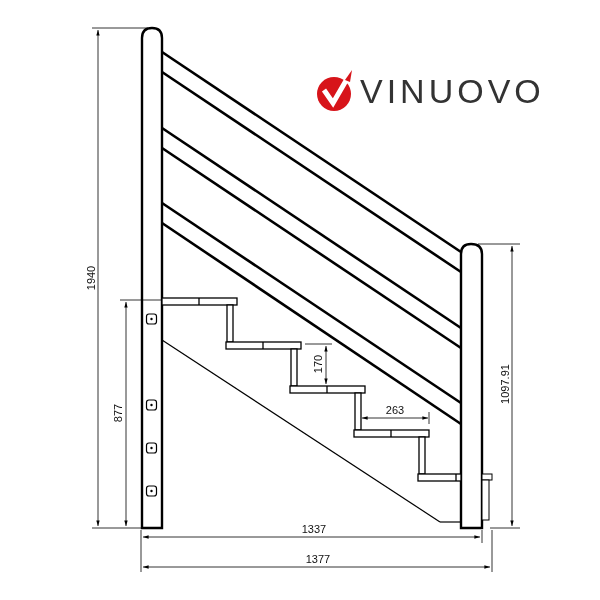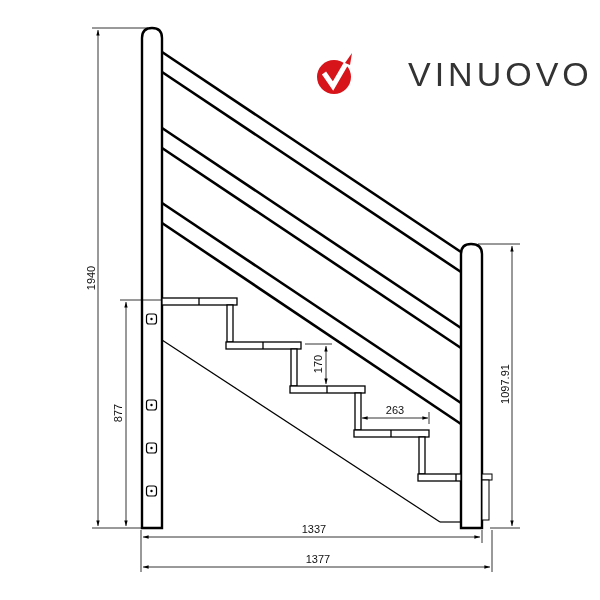--- a/index.html
+++ b/index.html
@@ -1,18 +1,18 @@
 <!DOCTYPE html>
 <html><head>
 <meta charset="utf-8">
 <style>
   html, body { margin: 0; padding: 0; background: #ffffff; }
   body { width: 600px; height: 600px; position: relative; overflow: hidden; font-family: "Liberation Sans", sans-serif; }
   #drawing { position: absolute; left: 0; top: 0; }
-  .logo { position: absolute; left: 316px; top: 53px; display: flex; align-items: center; gap: 48px; }
+  .logo { position: absolute; left: 316px; top: 70px; display: flex; align-items: center; }
   .logo-text { font-family: "Liberation Sans", sans-serif; font-size: 34px; letter-spacing: 4px; color: #333333; margin-left: 6px; line-height: 1; }
   .dim-text { font-family: "Liberation Sans", sans-serif; font-size: 11px; fill: #111111; }
 </style>
 </head>
 <body>
 
 <svg id="drawing" width="600" height="600" viewBox="0 0 600 600" xmlns="http://www.w3.org/2000/svg">
   <defs>
     <marker id="arr" viewBox="0 0 10 10" refX="10" refY="5" markerWidth="7" markerHeight="7" orient="auto-start-reverse">
       <path d="M0,2 L10,5 L0,8 Z" fill="#000"></path>

